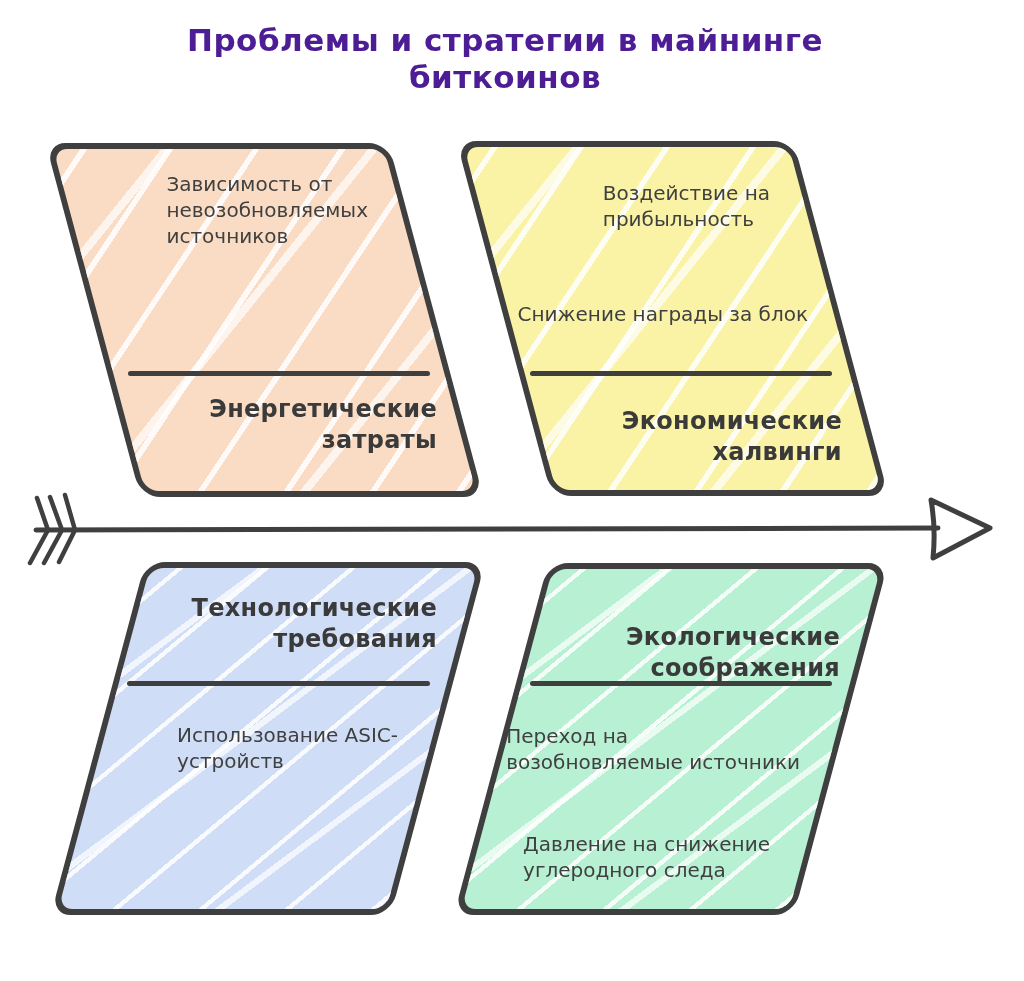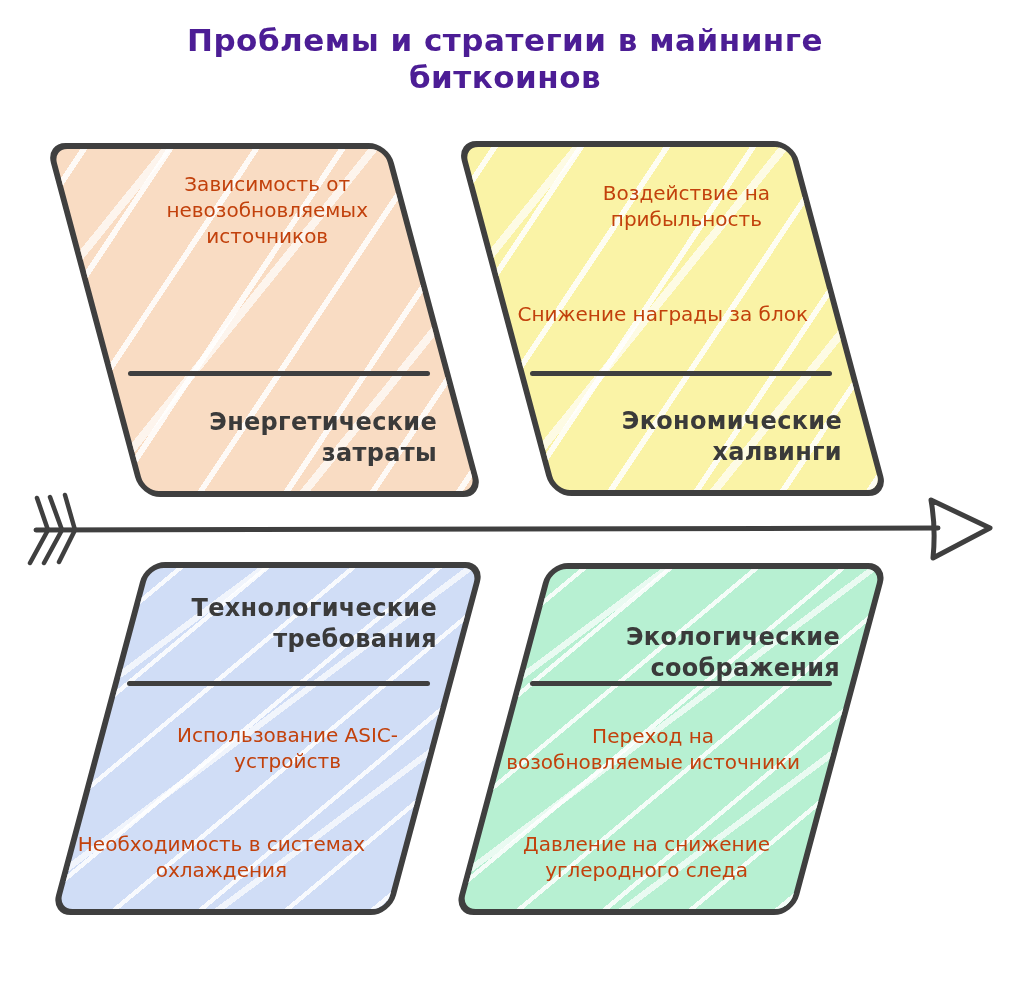--- a/index.html
+++ b/index.html
@@ -23,30 +23,30 @@
     background-image:
       repeating-linear-gradient(133deg, transparent 0 34px, rgba(255,255,255,.85) 34px 39px, transparent 39px 63px),
       repeating-linear-gradient(137deg, transparent 0 88px, rgba(255,255,255,.7) 88px 95px, transparent 95px 141px);
   }
   .shape.energy {left:93px; top:143px;width:343px;height:354px;transform:skewX(15deg);}
   .shape.economic{left:504px;top:141px;width:337px;height:355px;transform:skewX(15deg);}
   .shape.tech    {left:98px; top:562px;width:340px;height:353px;transform:skewX(-15deg);}
   .shape.eco     {left:501px;top:563px;width:340px;height:352px;transform:skewX(-15deg);}
   
   .tb{
-    position:absolute;text-align:center;white-space:pre-line;
-    font-size:20px;line-height:26px;color:#c2410c;
+    position:absolute;text-align:left;white-space:pre-line;
+    font-size:20px;line-height:26px;color:#404040;
   }
   .hd{
     position:absolute;text-align:right;white-space:pre-line;
     font-size:24px;font-weight:700;line-height:31px;color:#3a3a3a;letter-spacing:.3px;
   }
   .p1{top:171px;right:656px;}
   .p2{top:289px;right:630px;}
-  .t1{top:407px;right:587px;margin-left:36px;}
+  .t1{top:394px;right:587px;margin-left:36px;}
   .p3{top:180px;right:254px;}
   .p4{top:301px;right:216px;}
   .t2{top:406px;right:182px;}
   .t3{top:593px;right:587px;margin-left:16px;}
   .p5{top:722px;right:626px;}
   .p6{top:831px;right:659px;}
   .t4{top:594px;right:184px;margin-top:28px;}
   .p7{top:723px;right:224px;}
   .p8{top:831px;right:254px;}
   
@@ -96,22 +96,20 @@
   <div class="tb p3">Воздействие на
 прибыльность</div>
   <div class="tb p4">Снижение награды за блок</div>
   <div class="hd t2">Экономические
 халвинги</div>
 
   <div class="hd t3">Технологические
 требования</div>
   <div class="tb p5">Использование ASIC-
 устройств</div>
-  <div class="tb p6">Необходимость в системах
-охлаждения</div>
 
   <div class="hd t4">Экологические
 соображения</div>
   <div class="tb p7">Переход на
 возобновляемые источники</div>
   <div class="tb p8">Давление на снижение
 углеродного следа</div>
 
 </div>
 

